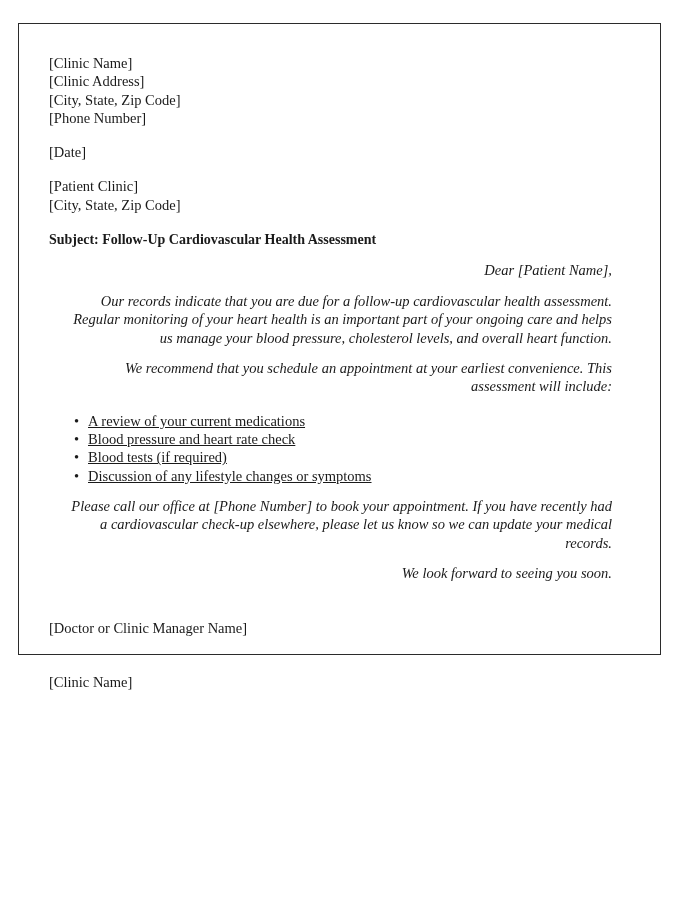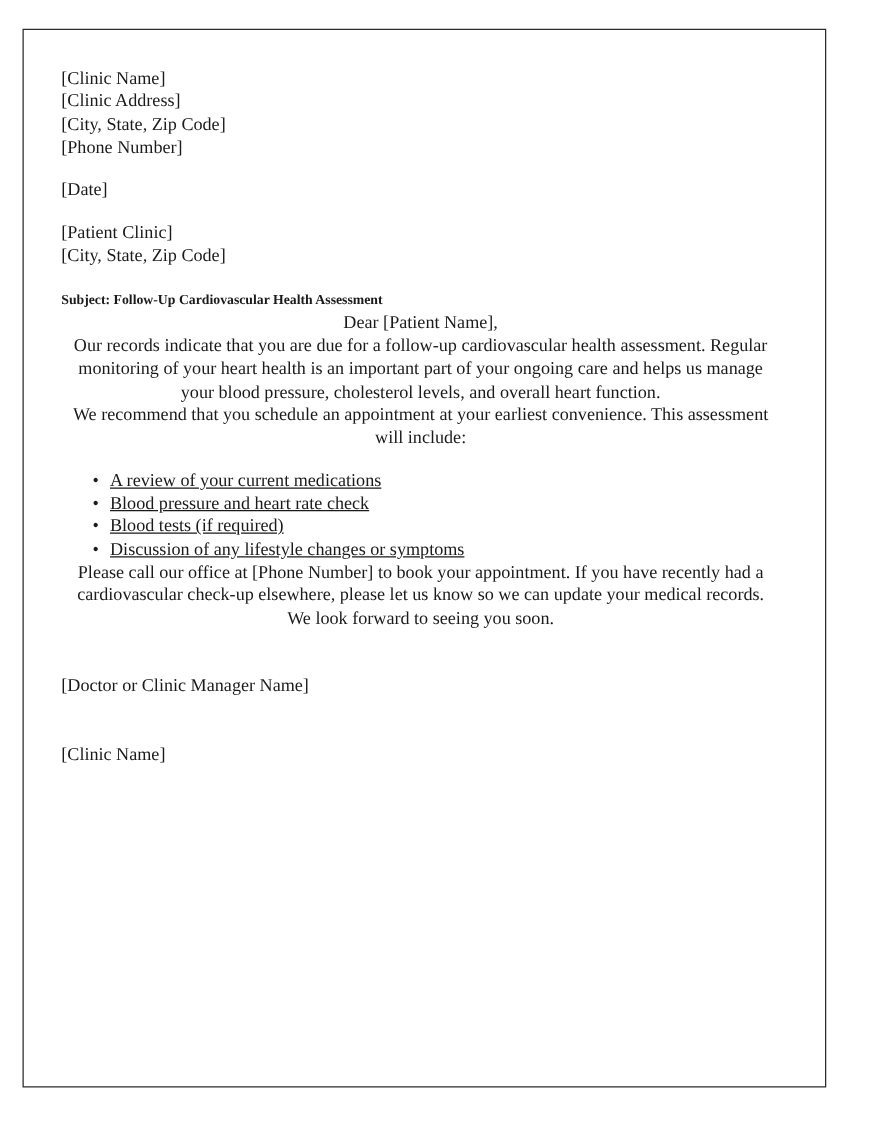--- a/index.html
+++ b/index.html
@@ -13,51 +13,52 @@
     height: 900px;
     font-family: "Liberation Serif", "DejaVu Serif", serif;
     color: #1a1a1a;
     -webkit-font-smoothing: antialiased;
   }
   .page {
     position: absolute;
     left: 18px;
     top: 23px;
     width: 643px;
-    height: 847px;
+    height: 632px;
     border: 1px solid #2b2b2b;
     background: #ffffff;
     box-sizing: border-box;
   }
   .letter {
     padding: 30px 36px 0 30px;
     box-sizing: border-box;
   }
   .line {
     font-size: 14.5px;
     line-height: 18.3px;
     white-space: pre;
   }
   .block {
     margin: 0;
   }
   .block + .block {
     margin-top: 16px;
   }
   .subject {
-    font-size: 11px;
+    font-size: 14px;
     line-height: 18.3px;
     font-weight: bold;
     margin: 0;
   }
   p.para {
     font-size: 14.5px;
     line-height: 18.4px;
-    margin: 0;
-    text-align: center;
+    margin: 12px;
+    text-align: right;
+    font-style: italic;
   }
   .gap-md { margin-top: 17px; }
   ul.bullets {
     margin: 16px 0 0 0;
     padding-left: 39px;
     list-style: none;
   }
   ul.bullets li {
     font-size: 14.5px;
     line-height: 18.3px;

